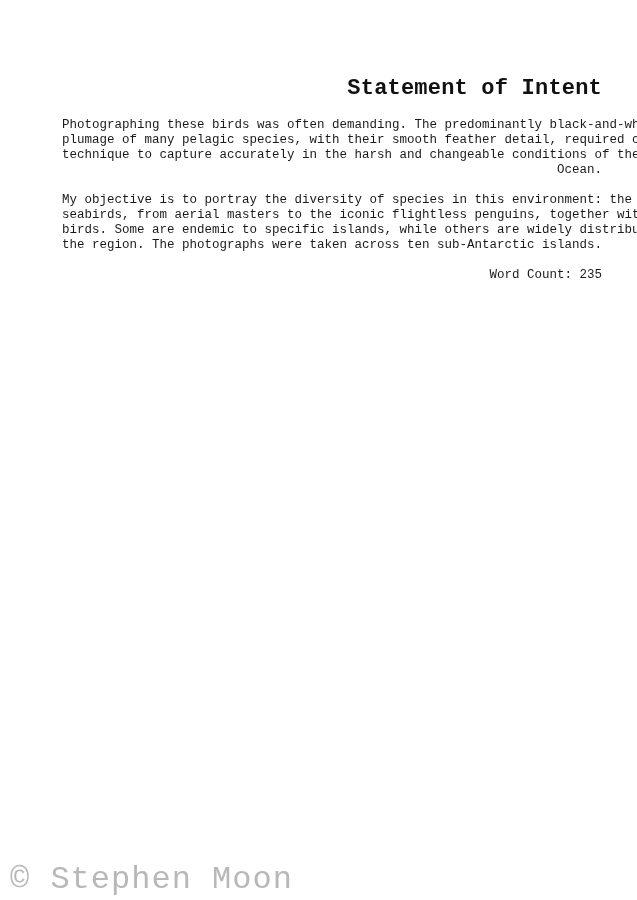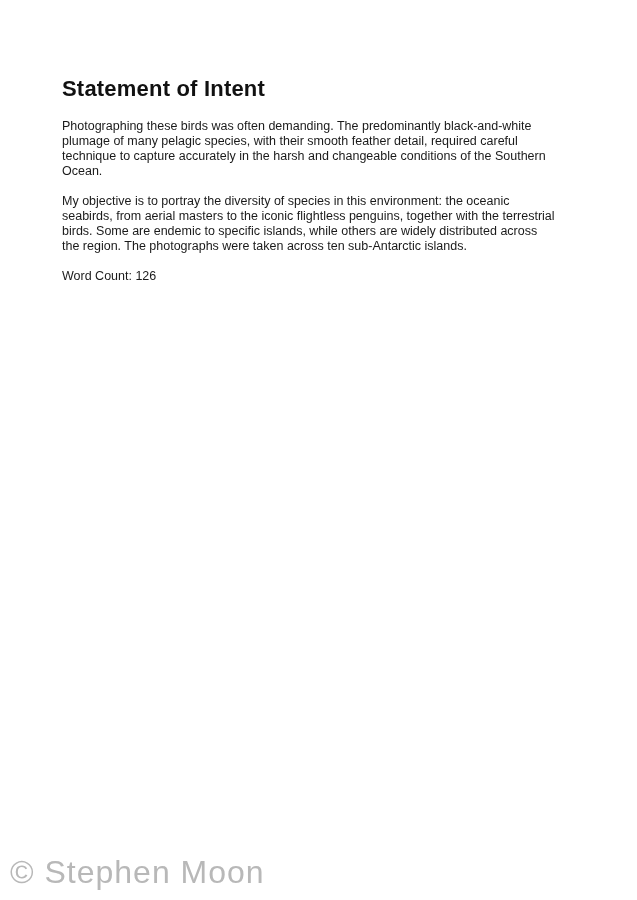--- a/index.html
+++ b/index.html
@@ -6,21 +6,22 @@
     margin: 0;
     padding: 0;
     background: #ffffff;
   }
   .page {
     position: relative;
     width: 637px;
     height: 900px;
     background: #ffffff;
     overflow: hidden;
-    font-family: Liberation Sans, sans-serif;
+    font-family: Liberation Mono, monospace;
+    text-align: right;
   }
   .content {
     position: absolute;
     top: 76px;
     left: 62px;
     width: 540px;
   }
   .doc-title {
     margin: 0 0 17px 0;
     font-size: 22px;
@@ -37,21 +38,21 @@
   }
   .word-count {
     margin: 14px 0 0 0;
     font-size: 12.5px;
     line-height: 15px;
     color: #1a1a1a;
   }
   .watermark {
     position: absolute;
     left: 10px;
-    bottom: 12px;
+    bottom: 4px;
     font-size: 32px;
     line-height: 1;
     letter-spacing: 1px;
     color: #b8b8b8;
     font-weight: normal;
     white-space: nowrap;
   }
 </style>
 </head>
 <body>
@@ -60,18 +61,18 @@
   <div class="content">
 
     <h1 class="doc-title">Statement of Intent</h1>
 
 
     <p class="paragraph">Photographing these birds was often demanding. The predominantly black-and-white<br>plumage of many pelagic species, with their smooth feather detail, required careful<br>technique to capture accurately in the harsh and changeable conditions of the Southern<br>Ocean.</p>
 
     <p class="paragraph">My objective is to portray the diversity of species in this environment: the oceanic<br>seabirds, from aerial masters to the iconic flightless penguins, together with the terrestrial<br>birds. Some are endemic to specific islands, while others are widely distributed across<br>the region. The photographs were taken across ten sub-Antarctic islands.</p>
 
 
-    <p class="word-count">Word Count: 126</p>
+    <p class="word-count">Word Count: 235</p>
 
   </div>
 
   <div class="watermark">© Stephen Moon</div>
 </div>
 
 </body></html>

